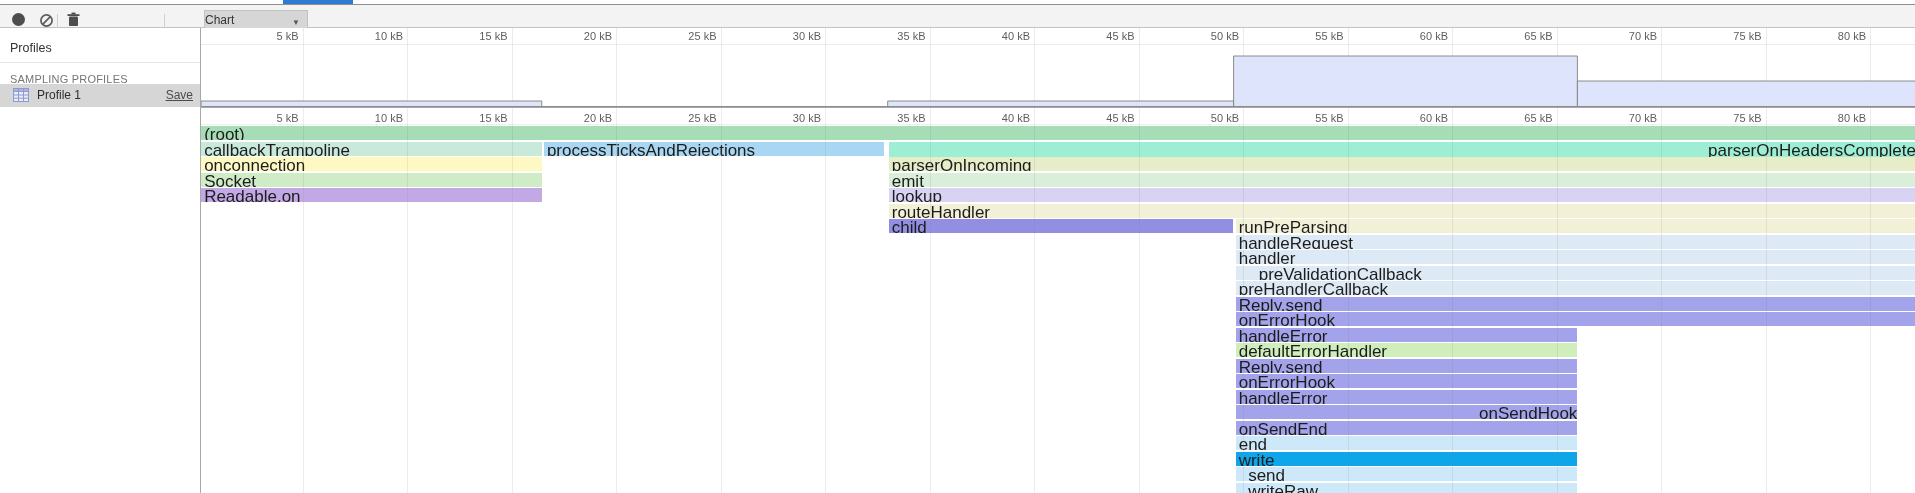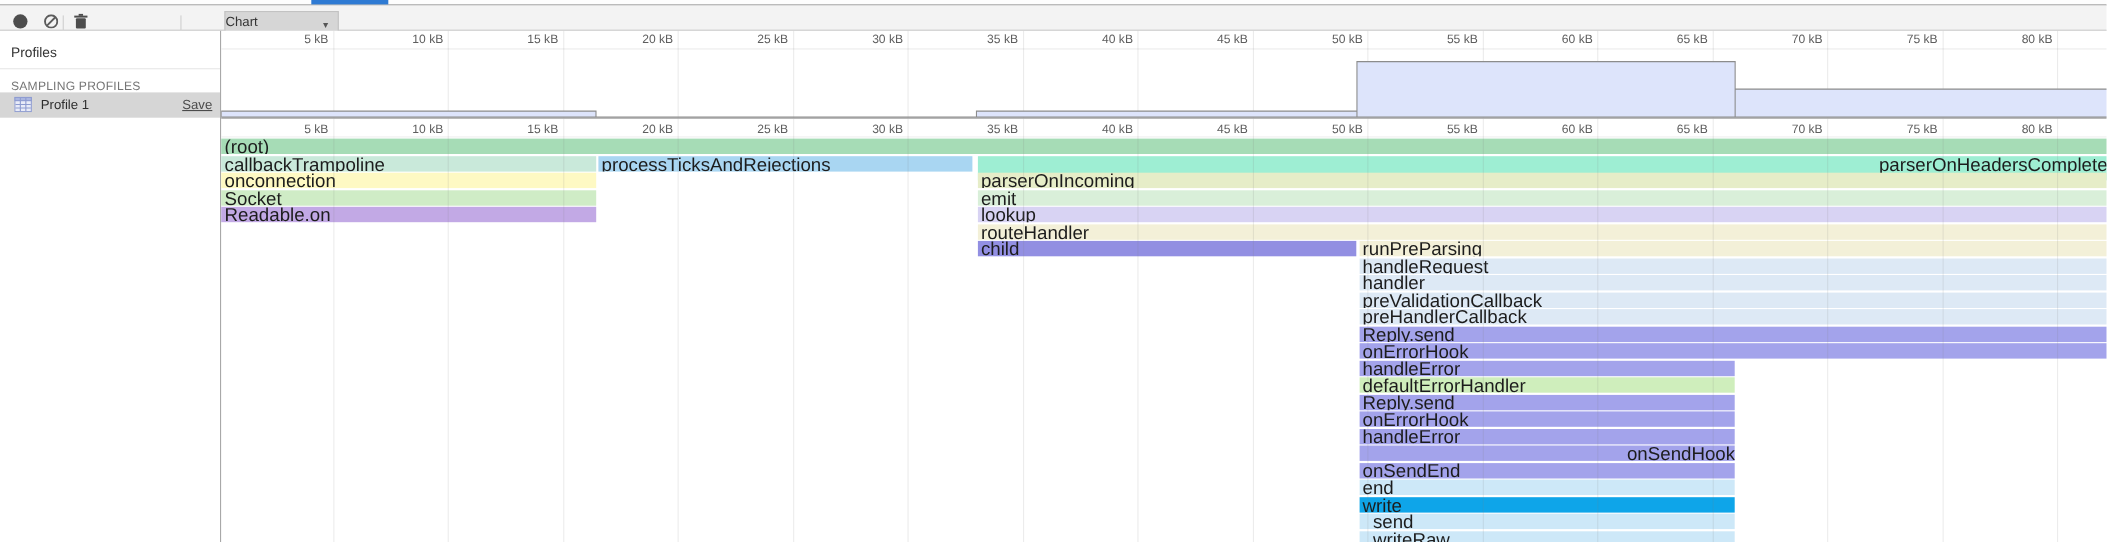--- a/index.html
+++ b/index.html
@@ -177,21 +177,21 @@
       <div class="bar" style="left: 687.745px; width: 1027.26px; top: 129px; height: 14px; background: rgb(230, 237, 200);"><span>parserOnIncoming</span></div>
       <div class="bar" style="left: 0.135px; width: 340.67px; top: 144.5px; height: 14px; background: rgb(207, 236, 198);"><span>Socket</span></div>
       <div class="bar" style="left: 687.745px; width: 1027.26px; top: 144.5px; height: 14px; background: rgb(217, 239, 217);"><span>emit</span></div>
       <div class="bar" style="left: 0.135px; width: 340.67px; top: 160px; height: 14px; background: rgb(194, 169, 229);"><span>Readable.on</span></div>
       <div class="bar" style="left: 687.745px; width: 1027.26px; top: 160px; height: 14px; background: rgb(216, 211, 243);"><span>lookup</span></div>
       <div class="bar" style="left: 687.745px; width: 1027.26px; top: 175.5px; height: 14px; background: rgb(243, 240, 216);"><span>routeHandler</span></div>
       <div class="bar dots" style="left: 687.745px; width: 343.805px; top: 191px; height: 14px; background: rgb(146, 143, 226);"><span>child</span></div>
       <div class="bar" style="left: 1034.68px; width: 680.315px; top: 191px; height: 14px; background: rgb(243, 240, 216);"><span>runPreParsing</span></div>
       <div class="bar" style="left: 1034.68px; width: 680.315px; top: 206.5px; height: 14px; background: rgb(221, 233, 245);"><span>handleRequest</span></div>
       <div class="bar" style="left: 1034.68px; width: 680.315px; top: 222px; height: 14px; background: rgb(221, 233, 245);"><span>handler</span></div>
-      <div class="bar" style="left: 1034.68px; width: 680.315px; top: 237.5px; height: 14px; background: rgb(221, 233, 245);"><span>preValidationCallback</span></div>
+      <div class="bar" style="left: 1034.68px; width: 680.315px; top: 237.5px; height: 14px; background: rgb(221, 233, 245); padding-left: 20px;"><span>preValidationCallback</span></div>
       <div class="bar" style="left: 1034.68px; width: 680.315px; top: 253px; height: 14px; background: rgb(221, 233, 245);"><span>preHandlerCallback</span></div>
       <div class="bar" style="left: 1034.68px; width: 680.315px; top: 268.5px; height: 14px; background: rgb(163, 163, 235);"><span>Reply.send</span></div>
       <div class="bar" style="left: 1034.68px; width: 680.315px; top: 284px; height: 14px; background: rgb(163, 163, 235);"><span>onErrorHook</span></div>
       <div class="bar" style="left: 1034.68px; width: 341.715px; top: 299.5px; height: 14px; background: rgb(163, 163, 235);"><span>handleError</span></div>
       <div class="bar" style="left: 1034.68px; width: 341.715px; top: 315px; height: 14px; background: rgb(207, 238, 188);"><span>defaultErrorHandler</span></div>
       <div class="bar" style="left: 1034.68px; width: 341.715px; top: 330.5px; height: 14px; background: rgb(163, 163, 235);"><span>Reply.send</span></div>
       <div class="bar" style="left: 1034.68px; width: 341.715px; top: 346px; height: 14px; background: rgb(163, 163, 235);"><span>onErrorHook</span></div>
       <div class="bar" style="left: 1034.68px; width: 341.715px; top: 361.5px; height: 14px; background: rgb(163, 163, 235);"><span>handleError</span></div>
       <div class="bar" style="left: 1034.68px; width: 341.715px; top: 377px; height: 14px; background: rgb(163, 163, 235); text-align: right;"><span>onSendHook</span></div>
       <div class="bar" style="left: 1034.68px; width: 341.715px; top: 392.5px; height: 14px; background: rgb(163, 163, 235);"><span>onSendEnd</span></div>

